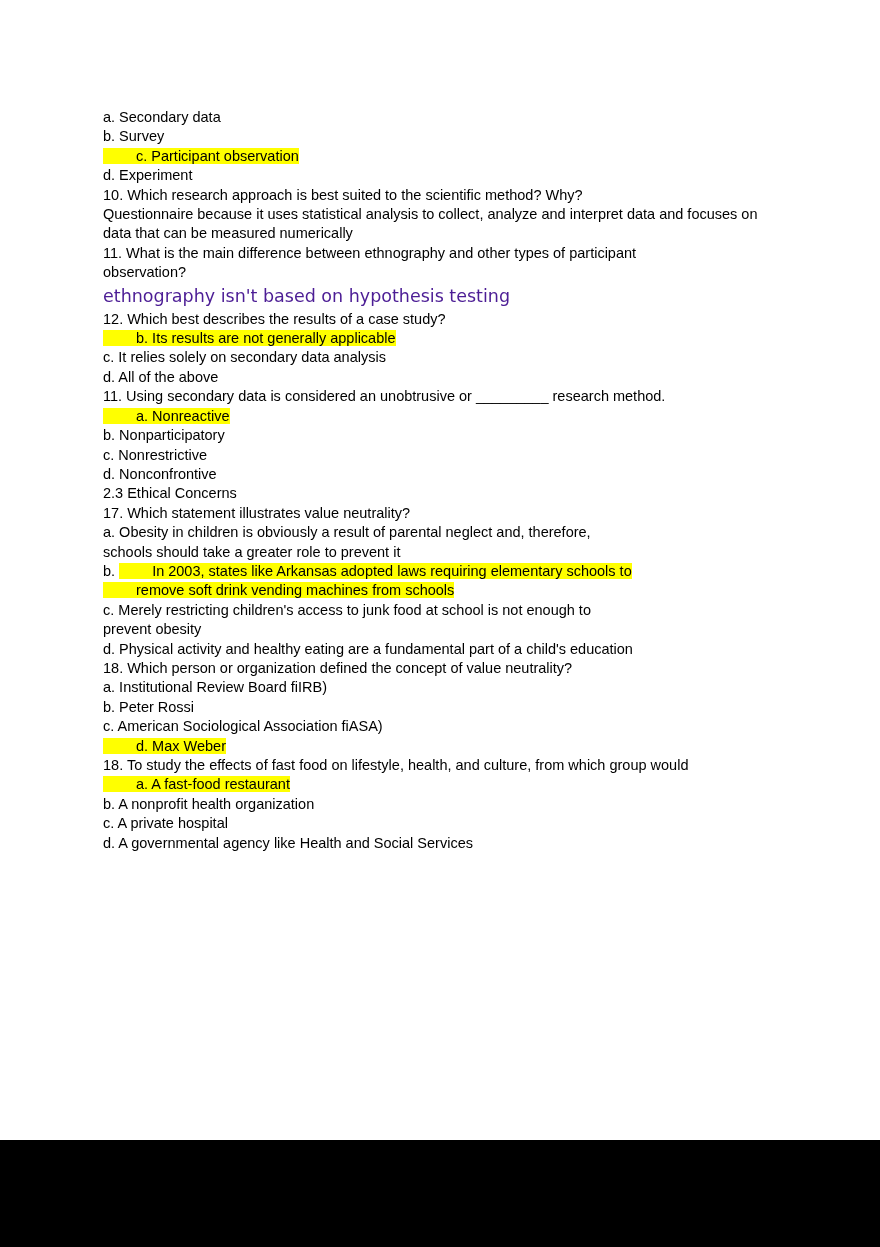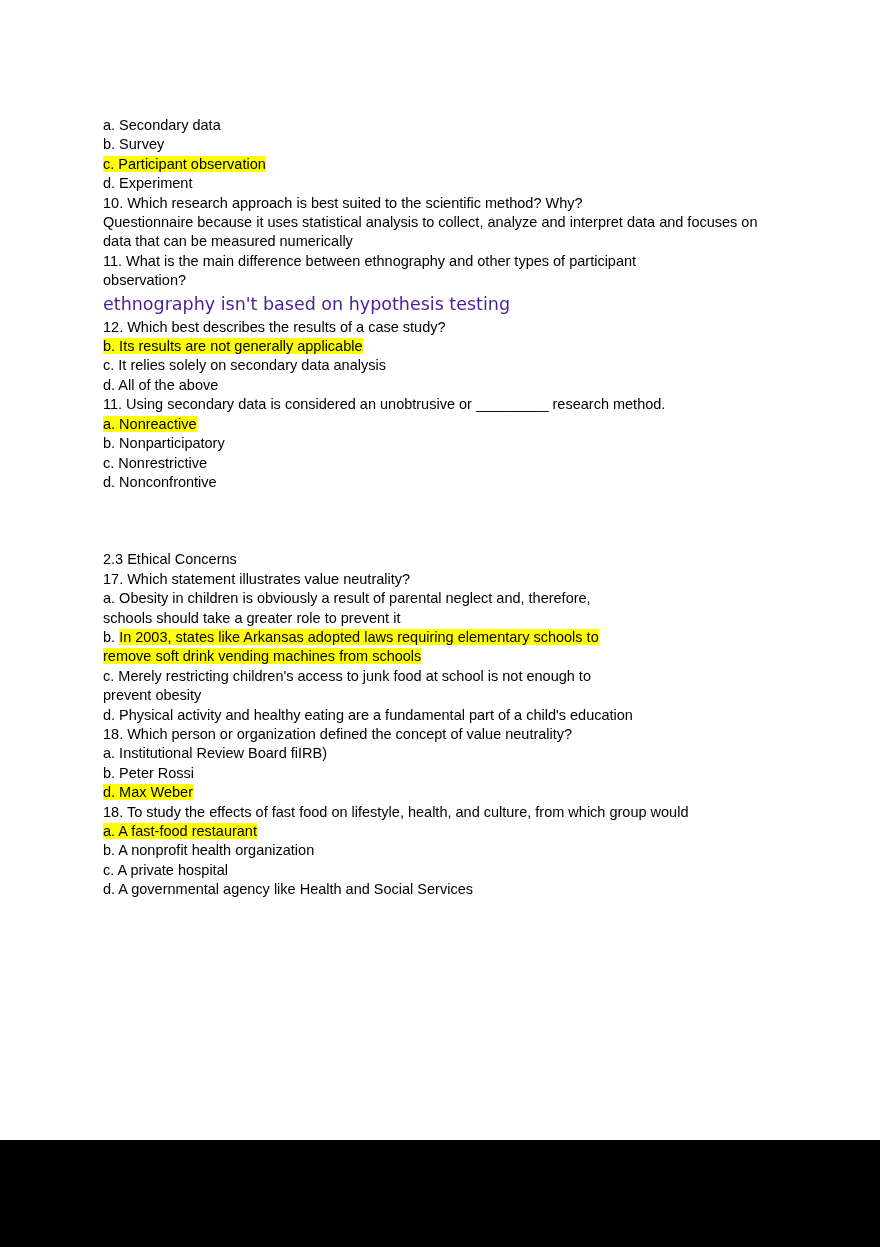--- a/index.html
+++ b/index.html
@@ -18,24 +18,24 @@
   .content {
     position: absolute;
     left: 103px;
     top: 104px;
     width: 700px;
     font-size: 14.5px;
     line-height: 19.4px;
     color: #000000;
   }
   .block { }
-  .block:first-child { margin-top: 12px; }
-  .block.large-gap { margin-top: 58px; }
+  .block:first-child { margin-top: 4px; }
+  .block.large-gap { }
   .line { white-space: pre-wrap; }
-  .highlight { background: #ffff00; }
+  .highlight { background: #ffff00; padding-left: 33px; }
   .typed-answer {
     font-family: "DejaVu Sans", sans-serif;
     font-size: 17.5px;
     line-height: 27px;
     color: #4c1d95;
   }
   .bottom-bar {
     position: absolute;
     left: 0;
     bottom: 0;
@@ -88,20 +88,21 @@
         <div class="line"><span>b. </span><span class="highlight">In 2003, states like Arkansas adopted laws requiring elementary schools to</span></div>
         <div class="line"><span class="highlight">remove soft drink vending machines from schools</span></div>
         <div class="line"><span>c. Merely restricting children's access to junk food at school is not enough to</span></div>
         <div class="line"><span>prevent obesity</span></div>
         <div class="line"><span>d. Physical activity and healthy eating are a fundamental part of a child's education</span></div>
       </div>
       <div class="block">
         <div class="line"><span>18. Which person or organization defined the concept of value neutrality?</span></div>
         <div class="line"><span>a. Institutional Review Board fiIRB)</span></div>
         <div class="line"><span>b. Peter Rossi</span></div>
+        <div class="line"><span>c. American Sociological Association fiASA)</span></div>
         <div class="line"><span class="highlight">d. Max Weber</span></div>
       </div>
       <div class="block">
         <div class="line"><span>18. To study the effects of fast food on lifestyle, health, and culture, from which group would</span></div>
         <div class="line"><span class="highlight">a. A fast-food restaurant</span></div>
         <div class="line"><span>b. A nonprofit health organization</span></div>
         <div class="line"><span>c. A private hospital</span></div>
         <div class="line"><span>d. A governmental agency like Health and Social Services</span></div>
       </div>
     </div>

